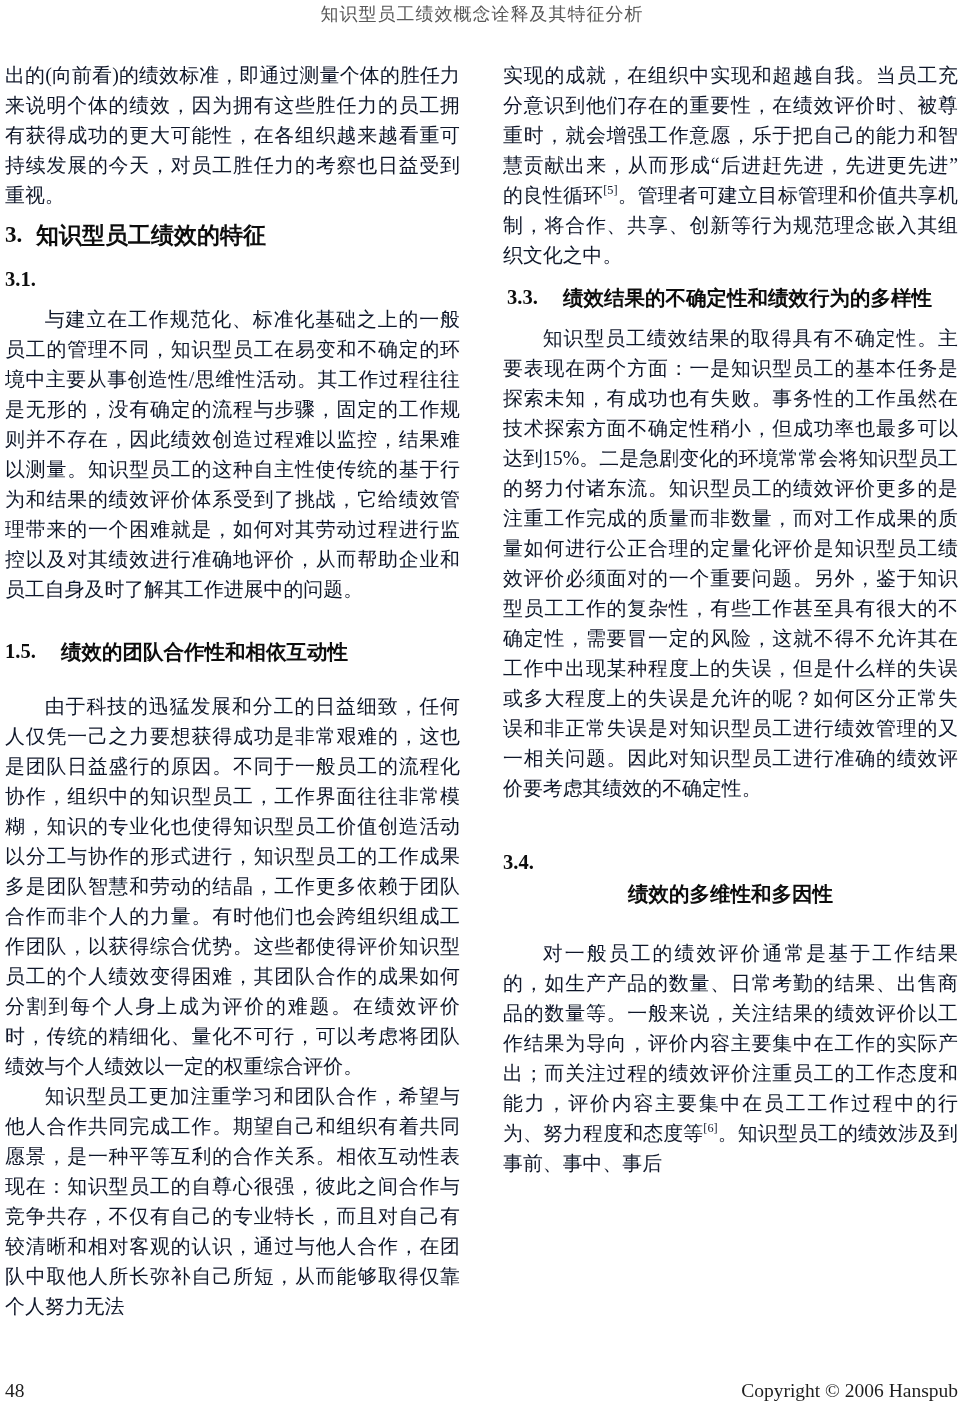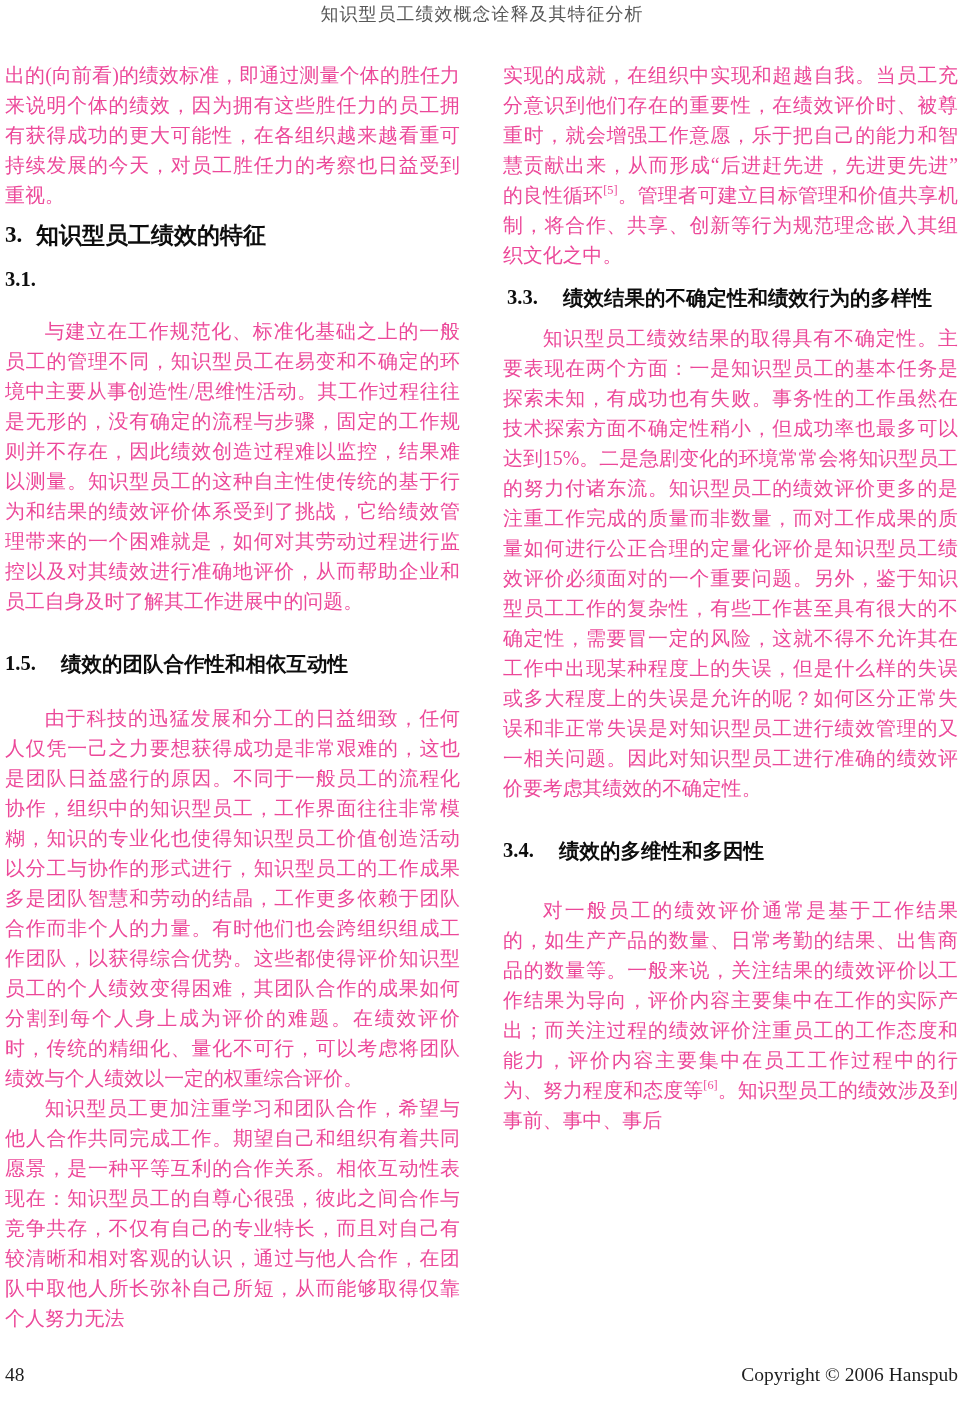--- a/index.html
+++ b/index.html
@@ -26,50 +26,50 @@
     padding: 0 6px 0 5px;
     gap: 43px;
   }
   .col { width: 455px; }
   p.body {
     margin: 0;
     font-size: 19.9px;
     line-height: 30px;
     text-align: justify;
     word-break: break-all;
-    color: #ec4899;
+    color: #0f172a;
   }
   p.indent { text-indent: 2em; }
   sup { font-size: 0.62em; line-height: 0; vertical-align: super; }
   .hd {
     display: flex;
     font-weight: 700;
     color: #0d0d0d;
   }
   .hd .num {
     flex: none;
     font-family: "Liberation Serif", "DejaVu Serif", serif;
   }
   .hd .ttl {
     font-family: "Liberation Sans", "DejaVu Sans", sans-serif;
     text-align: center;
   }
   h2.hd { font-size: 23px; line-height: 30px; margin: 10px 0 13px; }
   h2.hd .num { width: 31px; }
   h3.hd { font-size: 20.5px; line-height: 31px; }
   h3.hd .num { width: 56px; }
-  .h31 { margin: 14px 0 21px; }
+  .h31 { margin: 14px 0 9px; }
   .h32 { margin: 32px 0 24px; }
   .h33 { margin: 12px 4px 10px; }
-  .h34 { margin: 32px 0 29px; }
+  .h34 { margin: 44px 0 29px; flex-direction: column; }
   .footer {
     position: absolute;
     left: 5px;
     right: 6px;
-    bottom: 28px;
+    bottom: 12px;
     display: flex;
     justify-content: space-between;
     font-size: 19.5px;
     color: #1e1e1e;
   }
 </style>
 </head>
 <body>
 
 <div class="page">

